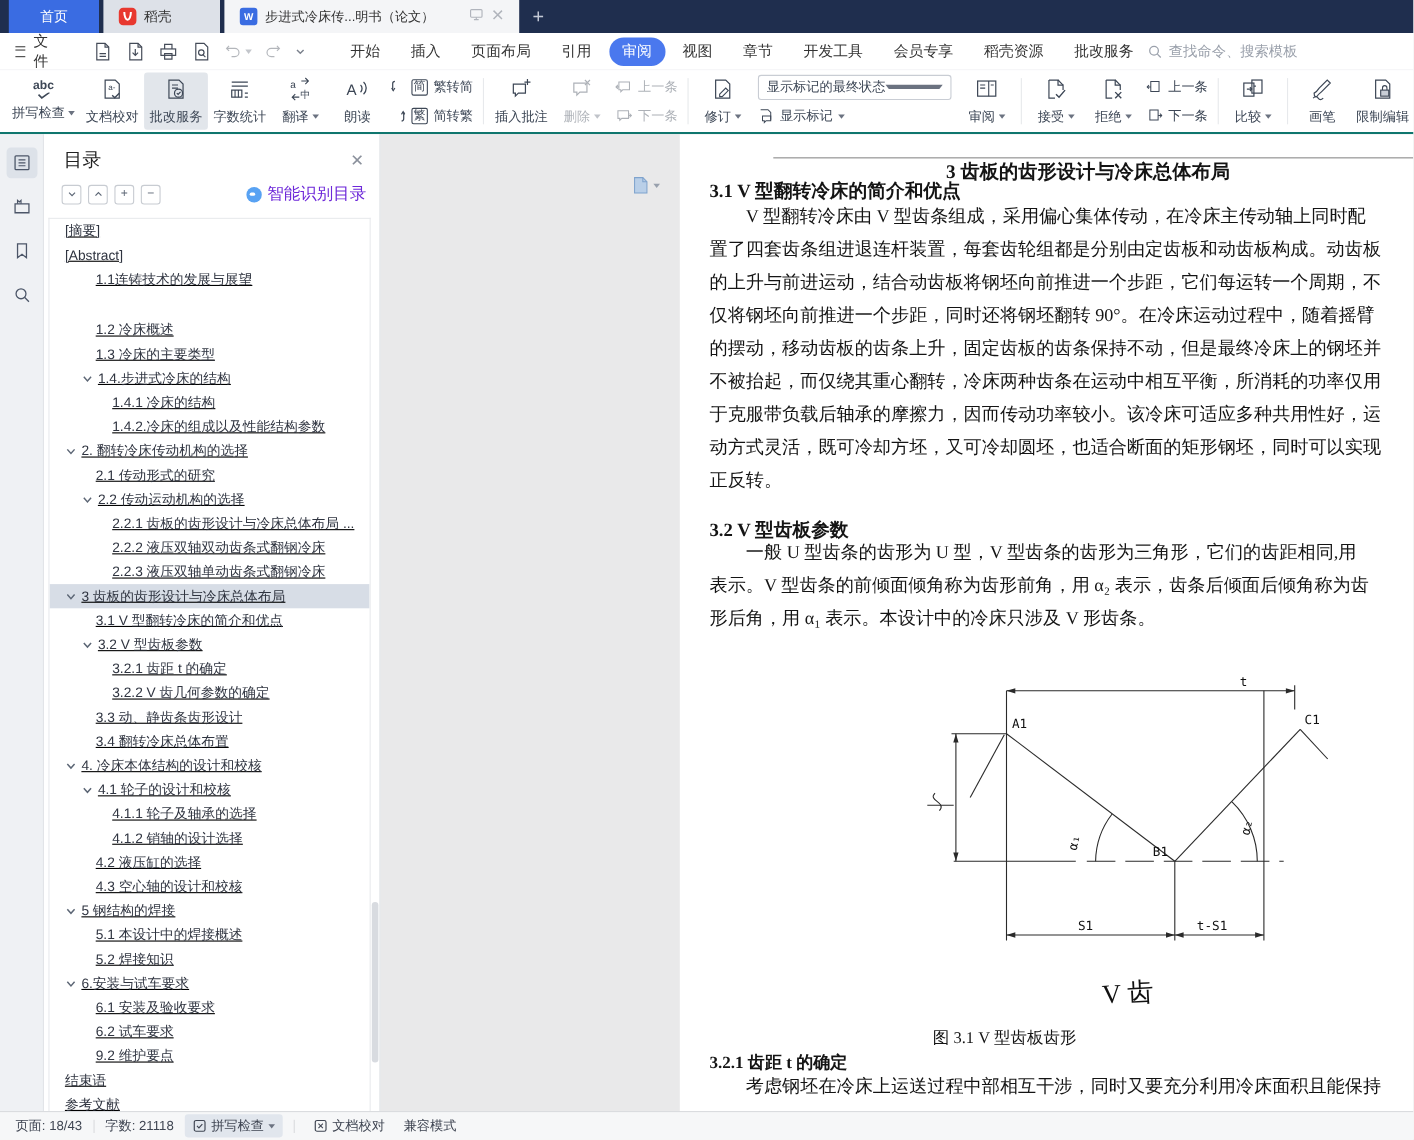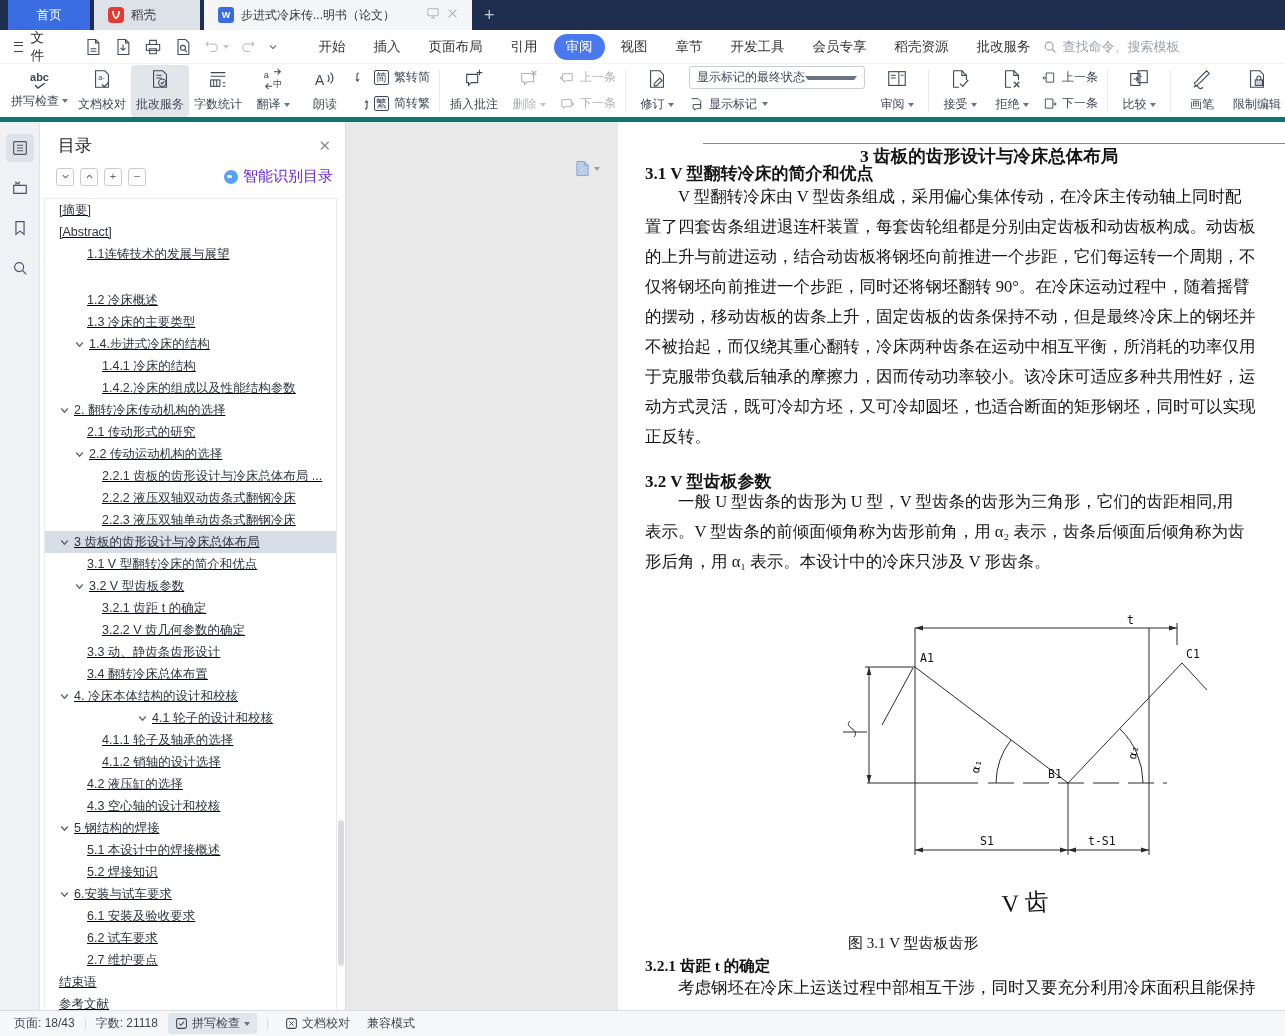--- a/index.html
+++ b/index.html
@@ -27,21 +27,21 @@
   .hamb:before { content:""; position:absolute; left:0; right:0; top:2.8px; border-top:1.6px solid #444; }
   .vsep { width:1px; height:16px; background:#e3e5e8; margin:0 8px; }
   .qbar { display:flex; align-items:center; gap:10px; padding:0 6px; }
   .qbtn { display:flex; align-items:center; }
   .menu-items { display:flex; align-items:center; gap:4px; margin-left:22px; }
   .mitem { padding:4px 12px; border-radius:14px; white-space:nowrap; }
   .mitem.active { background:#4a78ee; color:#fff; }
   .msearch { margin-left:auto; margin-right:118px; display:flex; align-items:center; gap:6px; color:#9aa0ab; font-size:13px; white-space:nowrap; }
 
   
-  .toolbar { position:absolute; left:0; top:64px; width:100%; height:58px; background:#fff; border-bottom:5px solid #0f766e; display:flex; align-items:center; padding:0 6px; overflow:hidden; white-space:nowrap; }
+  .toolbar { position:absolute; left:0; top:64px; width:100%; height:58px; background:#fff; border-bottom:2px solid #0f766e; display:flex; align-items:center; padding:0 6px; overflow:hidden; white-space:nowrap; }
   .tbtn { display:flex; flex-direction:column; align-items:center; justify-content:center; gap:3px; min-width:52px; height:52px; padding:0 5px; border-radius:3px; font-size:12px; color:#3d4756; flex:none; }
   .tbtn.sel { background:#e2e6eb; }
   .tbtn.dis, .srow.dis { opacity:.42; }
   .tlab { display:flex; align-items:center; gap:3px; }
   .caret { display:inline-block; width:0; height:0; border-left:3.5px solid transparent; border-right:3.5px solid transparent; border-top:4px solid #6b7280; }
   .tbsep { width:1px; height:42px; background:#e7e9ec; margin:0 5px; flex:none; }
   .stack { display:flex; flex-direction:column; justify-content:center; gap:4px; flex:none; padding:0 4px; }
   .srow { display:flex; align-items:center; gap:5px; font-size:12px; color:#3d4756; height:22px; }
   .combo-col { display:flex; flex-direction:column; gap:4px; justify-content:center; flex:none; padding:0 6px; }
   .combo { width:176px; height:23px; border:1px solid #c9cdd4; border-radius:3px; font-size:12px; color:#3d4756; display:flex; align-items:center; padding:0 7px; }
@@ -561,21 +561,21 @@
           <div class="trow" style="padding-left: 29px;">
             <span class="chsp"></span>
             <span class="tlabel">3.4  翻转冷床总体布置</span>
           </div>
           <div class="trow" style="padding-left: 14px;">
             <svg class="chev" width="11" height="11" viewBox="0 0 10 10">
               <path d="M2 3.2 5 6.6 8 3.2" fill="none" stroke="#5c6675" stroke-width="1.2"></path>
             </svg>
             <span class="tlabel">4.  冷床本体结构的设计和校核</span>
           </div>
-          <div class="trow" style="padding-left: 29px; justify-content: center;">
+          <div class="trow" style="padding-left: 29px;">
             <svg class="chev" width="11" height="11" viewBox="0 0 10 10">
               <path d="M2 3.2 5 6.6 8 3.2" fill="none" stroke="#5c6675" stroke-width="1.2"></path>
             </svg>
             <span class="tlabel">4.1  轮子的设计和校核</span>
           </div>
           <div class="trow" style="padding-left: 44px;">
             <span class="chsp"></span>
             <span class="tlabel">4.1.1  轮子及轴承的选择</span>
           </div>
           <div class="trow" style="padding-left: 44px;">
@@ -613,21 +613,21 @@
           <div class="trow" style="padding-left: 29px;">
             <span class="chsp"></span>
             <span class="tlabel">6.1 安装及验收要求</span>
           </div>
           <div class="trow" style="padding-left: 29px;">
             <span class="chsp"></span>
             <span class="tlabel">6.2 试车要求</span>
           </div>
           <div class="trow" style="padding-left: 29px;">
             <span class="chsp"></span>
-            <span class="tlabel">2.7  维护要点</span>
+            <span class="tlabel">9.2  维护要点</span>
           </div>
           <div class="trow" style="padding-left: 14px;">
             <span class="tlabel">结束语</span>
           </div>
           <div class="trow" style="padding-left: 14px;">
             <span class="tlabel">参考文献</span>
           </div>
         </div>
       <div class="toc-scroll"></div>
     </div>

